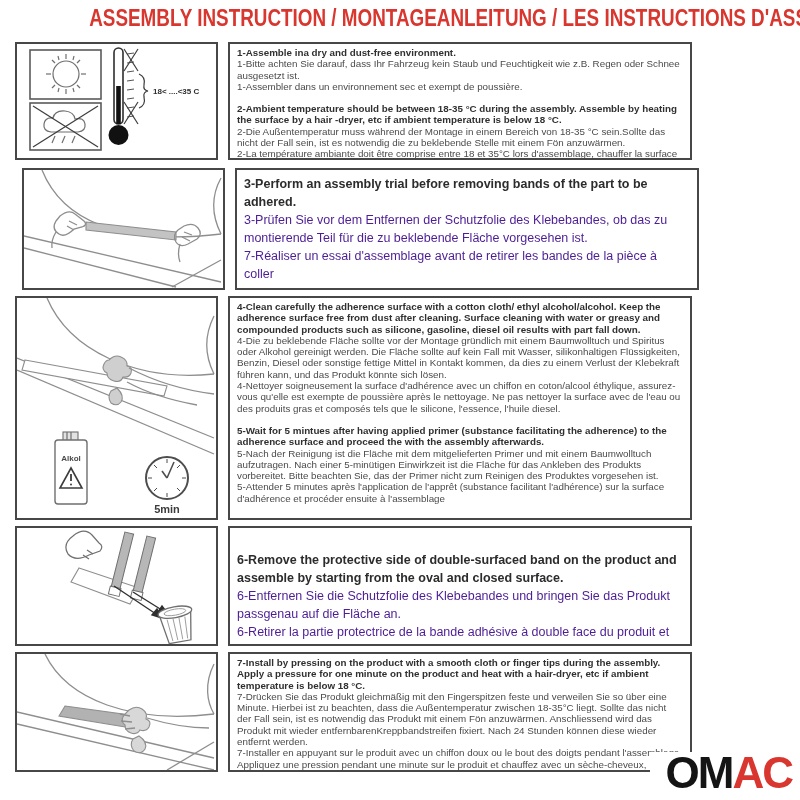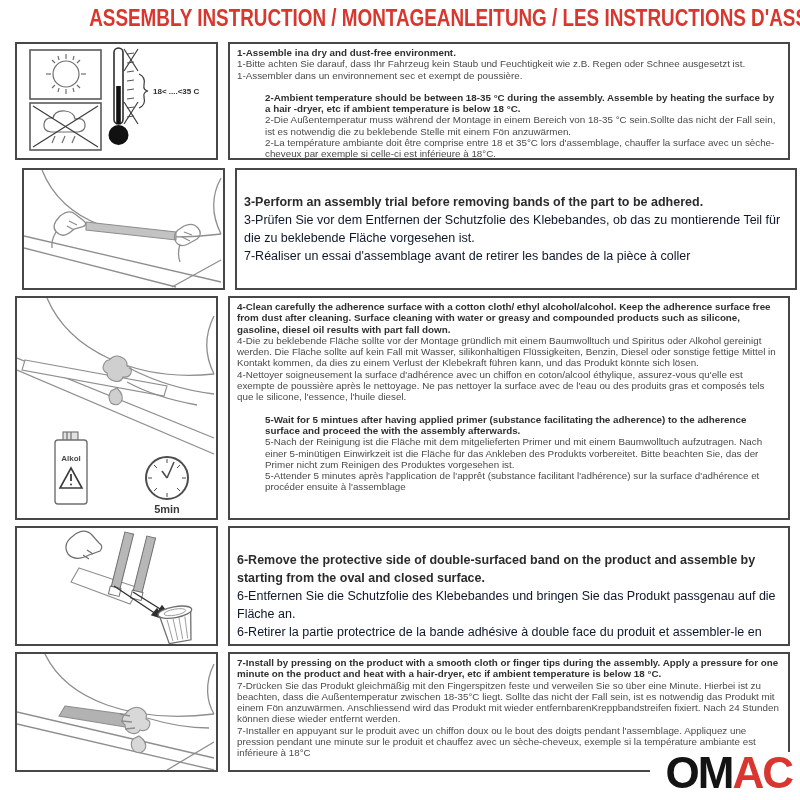--- a/index.html
+++ b/index.html
@@ -12,30 +12,30 @@
 
   .row{position:absolute;left:15px;display:flex;gap:10px;}
   .row-1{top:42px;height:118px;}
   .row-2{top:168px;height:122px;padding-left:7px;}
   .row-3{top:296px;height:224px;}
   .row-4{top:526px;height:120px;}
   .row-5{top:652px;height:120px;}
 
   .icon-box{width:203px;height:100%;border:2px solid #474747;box-sizing:border-box;
     background:#fff;display:flex;align-items:center;justify-content:flex-end;overflow:hidden;}
-  .text-box{width:562px;height:100%;border:2px solid #474747;box-sizing:border-box;
+  .text-box{width:464px;height:100%;border:2px solid #474747;box-sizing:border-box;
     background:#fff;padding:3px 7px;overflow:hidden;}
   .text-box.center-v{display:flex;flex-direction:column;justify-content:center;}
   .text-box.pad-top{padding-top:23px;}
 
   .sec p{margin:0;}
   .small p{font-size:9.8px;line-height:11.3px;color:#4a4a4a;}
   .small p.en{font-weight:bold;color:#303030;}
-  .small .sec + .sec{margin-top:11px;margin-left:28px;}
-  .large p{font-size:12.5px;line-height:18px;color:#0f172a;}
+  .small .sec + .sec{margin-top:11px;}
+  .large p{font-size:12.5px;line-height:18px;color:#4c1d95;}
   .large p.en{font-weight:bold;color:#2c2c2c;}
 
   svg .ln{stroke:#8e8e8e;stroke-width:1.3;fill:none;}
   svg .ln2{stroke:#6f6f6f;stroke-width:1.2;fill:none;}
   svg .dark{stroke:#3c3c3c;}
   svg text{font-family:"Liberation Sans",sans-serif;}
 
   .logo{position:absolute;right:8px;bottom:8px;background:#fff;padding:2px 0 0 16px;
     font-weight:bold;font-size:44px;line-height:38px;letter-spacing:-2px;}
   .logo .b{color:#141414;}

